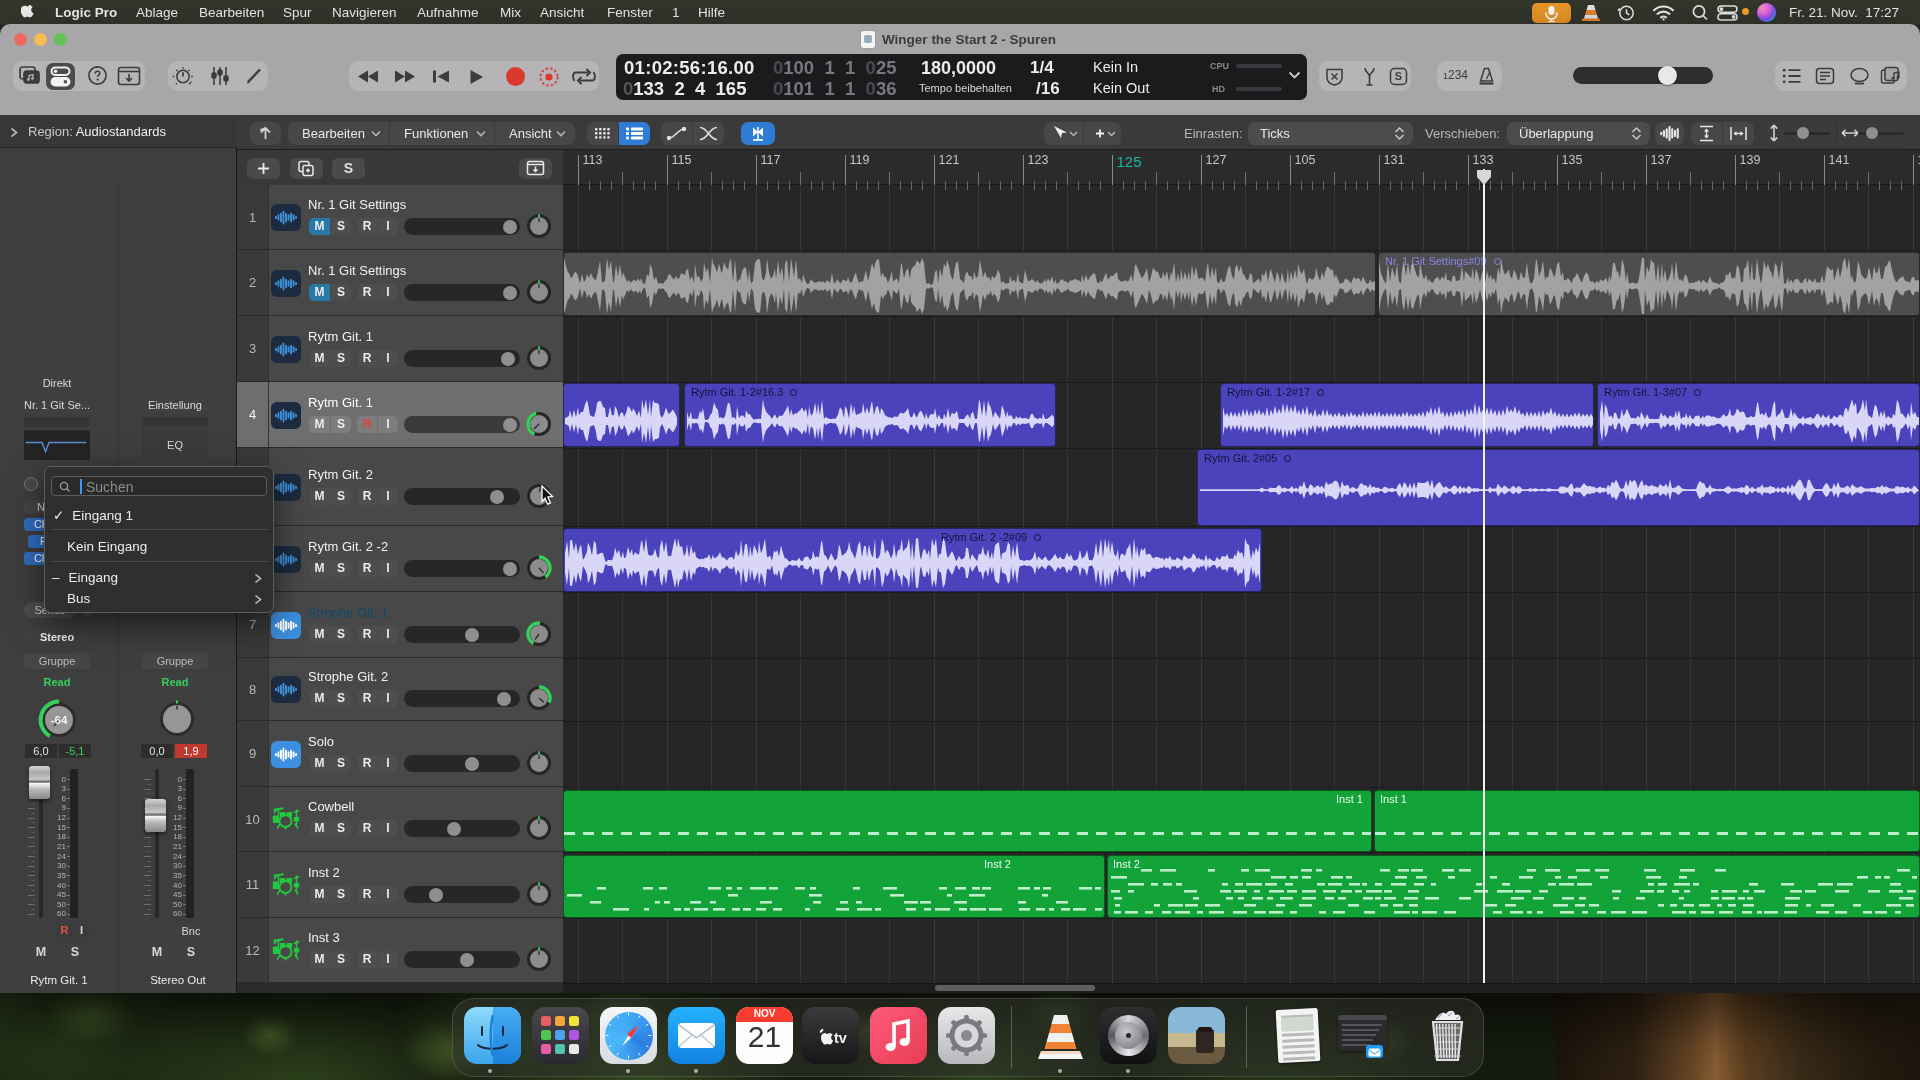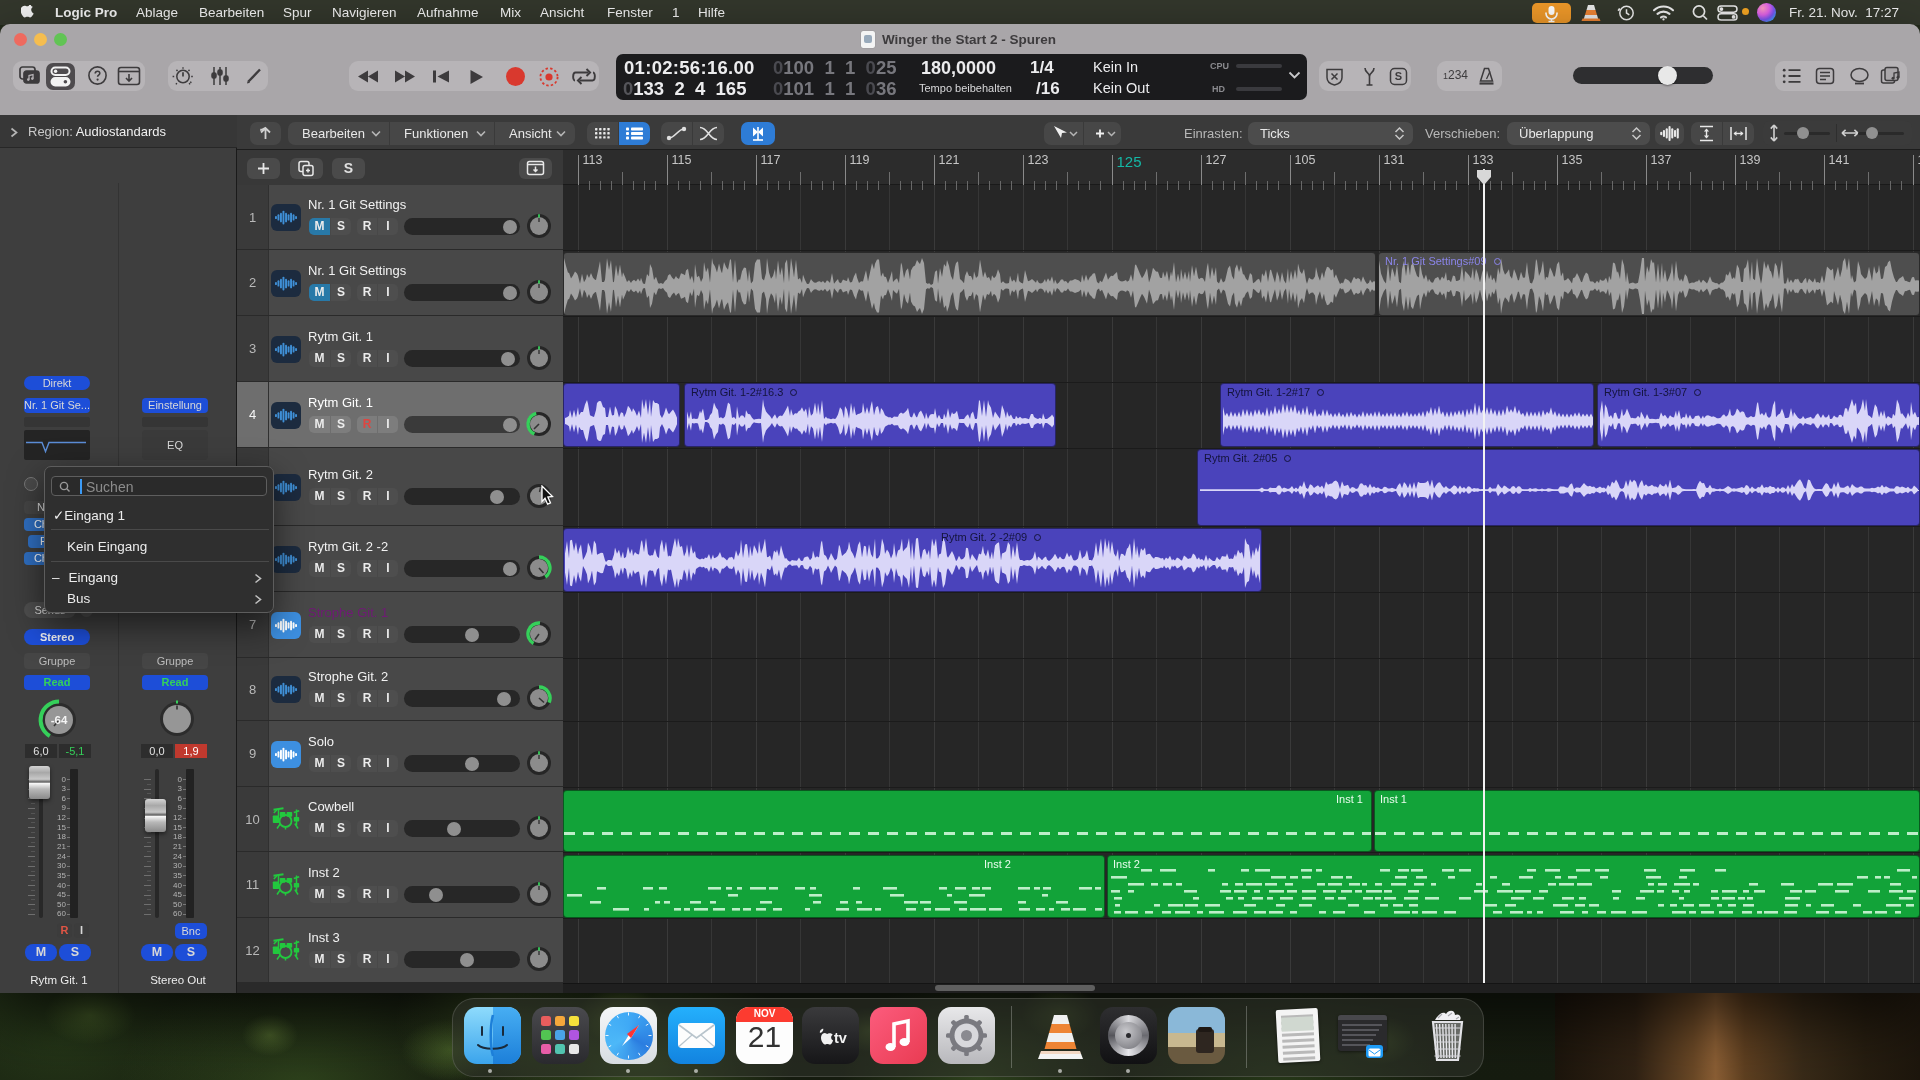--- a/index.html
+++ b/index.html
@@ -43,21 +43,21 @@
 .tknob{position:absolute;top:1.5px;width:14px;height:14px;border-radius:50%;background:#8f8f8f;}
 .ticon{position:absolute;left:34px;width:30px;height:27px;border-radius:6px;background:#1c2b3f;}
 .lane{position:absolute;left:563px;width:1357px;background:#262626;}
 .rgn{position:absolute;border-radius:4px;overflow:hidden;}
 .rlabel{position:absolute;top:2px;font-size:11px;white-space:nowrap;z-index:3;}
 .loopc{display:inline-block;width:7px;height:7px;border:1.2px solid currentColor;border-radius:50%;margin-left:7px;}
 .dock{position:absolute;left:452px;top:998px;width:1032px;height:79px;background:rgba(46,50,42,.58);border:1px solid rgba(255,255,255,.14);border-radius:22px;}
 .dicon{position:absolute;top:1007px;width:57px;height:57px;border-radius:13px;}
 .ddot{position:absolute;top:1069px;width:4px;height:4px;border-radius:50%;background:rgba(240,240,240,.65);}
 .popup{position:absolute;left:44px;top:442px;width:230px;height:147px;background:#2f2f2f;border:1px solid #5d5d5d;border-radius:7px;box-shadow:0 12px 34px rgba(0,0,0,.55);z-index:50;}
-.csbtn{position:absolute;background:#1d4ed8;border-radius:4px;color:#d8d8d8;font-size:11px;text-align:center;white-space:nowrap;overflow:hidden;}
+.csbtn{position:absolute;background:#404040;border-radius:4px;color:#d8d8d8;font-size:11px;text-align:center;white-space:nowrap;overflow:hidden;}
 </style></head><body>
 <div class="wall"></div>
 <div class="trunkblur"></div>
 <div class="trunk"></div>
 <div class="menubar">
     <svg class="abs" style="left:21px;top:5px" width="15" height="16" viewBox="0 0 15 16">
       <path d="M10.8 0.5c.1 1-.3 1.9-.9 2.6-.6.7-1.6 1.2-2.5 1.1-.1-.9.4-1.9.9-2.5C8.9 1 9.9.5 10.8.5zM13.6 12.1c-.4 1-.6 1.4-1.2 2.2-.8 1.2-1.9 2.7-3.2 2.7-1.2 0-1.6-.8-3.2-.8-1.6 0-2 .8-3.2.8C1.5 17 .5 15.6-.3 14.4c-2.2-3.4-2.4-7.3-1.1-9.4.9-1.5 2.4-2.4 3.8-2.4 1.4 0 2.3.8 3.4.8 1.1 0 1.8-.8 3.4-.8 1.2 0 2.5.7 3.4 1.8-3 1.6-2.5 5.9 1 7.7z" transform="translate(1.5,-1.5) scale(.82)" fill="#f2f2f2"></path>
     </svg>
     <div class="mi" style="left:55px;font-weight:bold">Logic Pro</div>
     <div class="mi" style="left:136px;font-weight:normal">Ablage</div>
@@ -766,21 +766,21 @@
           <rect x="4.0" y="11.9" width="1.9" height="3.2" rx="0.9" fill="#fff"></rect>
           <rect x="6.5" y="10.3" width="1.9" height="6.3" rx="0.9" fill="#fff"></rect>
           <rect x="9.0" y="8.8" width="1.9" height="9.5" rx="0.9" fill="#fff"></rect>
           <rect x="11.5" y="6.7" width="1.9" height="13.7" rx="0.9" fill="#fff"></rect>
           <rect x="14.1" y="8.8" width="1.9" height="9.5" rx="0.9" fill="#fff"></rect>
           <rect x="16.6" y="10.3" width="1.9" height="6.3" rx="0.9" fill="#fff"></rect>
           <rect x="19.1" y="8.8" width="1.9" height="9.5" rx="0.9" fill="#fff"></rect>
           <rect x="21.6" y="10.3" width="1.9" height="6.3" rx="0.9" fill="#fff"></rect>
           <rect x="24.1" y="11.9" width="1.9" height="3.2" rx="0.9" fill="#fff"></rect>
         </svg></div>
-      <div class="tname" style="top:13px;color:#701a75">Strophe Git. 1</div>
+      <div class="tname" style="top:13px;color:#0c4a6e">Strophe Git. 1</div>
       <div class="msri" style="left:72px;top:34px;width:21px;background:#4e4e4e;border-radius:5px 0 0 5px">M</div>
       <div class="msri" style="left:94px;top:34px;width:20px;border-radius:0 5px 5px 0;background:#4e4e4e">S</div>
       <div class="msri" style="left:120px;top:34px;width:20px;background:#4e4e4e;border-radius:5px 0 0 5px;color:#ececec">R</div>
       <div class="msri" style="left:141px;top:34px;width:20px;border-radius:0 5px 5px 0;background:#4e4e4e">I</div>
       <div class="tslider" style="top:34px;background:#272727">
         <div class="tknob" style="left:61px"></div>
       </div>
       <svg class="abs" style="left:289px;top:29px" width="26" height="26">
         <circle cx="13" cy="13" r="12" fill="#262626"></circle>
         <circle cx="13" cy="13" r="9" fill="#8c8c8c"></circle>
@@ -1489,21 +1489,21 @@
       <div class="abs" style="left:6px;top:9px;width:216px;height:20px;background:#2a2a2a;border:1px solid #5e5e5e;border-radius:4px">
         <svg class="abs" style="left:7px;top:4px" width="12" height="12" viewBox="0 0 12 12">
           <g fill="none" stroke="#9a9a9a" stroke-width="1.4">
             <circle cx="5" cy="5" r="3.6"></circle>
             <path d="M7.8 7.8l2.7 2.7"></path>
           </g>
         </svg>
         <div class="abs" style="left:28px;top:2px;width:2.4px;height:15px;background:#3b9af5"></div>
         <div class="abs" style="left:34px;top:2px;font-size:14px;color:#8c8c8c">Suchen</div>
       </div>
-      <div class="abs" style="left:8px;top:40px;font-size:13.5px;color:#ececec">✓<span style="">Eingang 1</span></div>
+      <div class="abs" style="left:8px;top:40px;font-size:13.5px;color:#ececec">✓<span style="margin-left:8px">Eingang 1</span></div>
       <div class="abs" style="left:6px;top:62px;width:218px;height:1px;background:#4a4a4a"></div>
       <div class="abs" style="left:22px;top:72px;font-size:13.5px;color:#ececec">Kein Eingang</div>
       <div class="abs" style="left:6px;top:94px;width:218px;height:1px;background:#4a4a4a"></div>
       <div class="abs" style="left:7px;top:103px;font-size:13.5px;color:#ececec">–<span style="margin-left:9px">Eingang</span></div>
       <div class="abs" style="left:22px;top:124px;font-size:13.5px;color:#ececec">Bus</div>
       <svg class="abs" style="left:209px;top:106px" width="8" height="11">
         <path d="M1.5 1.5l5 4-5 4" fill="none" stroke="#c0c0c0" stroke-width="1.6"></path>
       </svg>
       <svg class="abs" style="left:209px;top:127px" width="8" height="11">
         <path d="M1.5 1.5l5 4-5 4" fill="none" stroke="#c0c0c0" stroke-width="1.6"></path>

